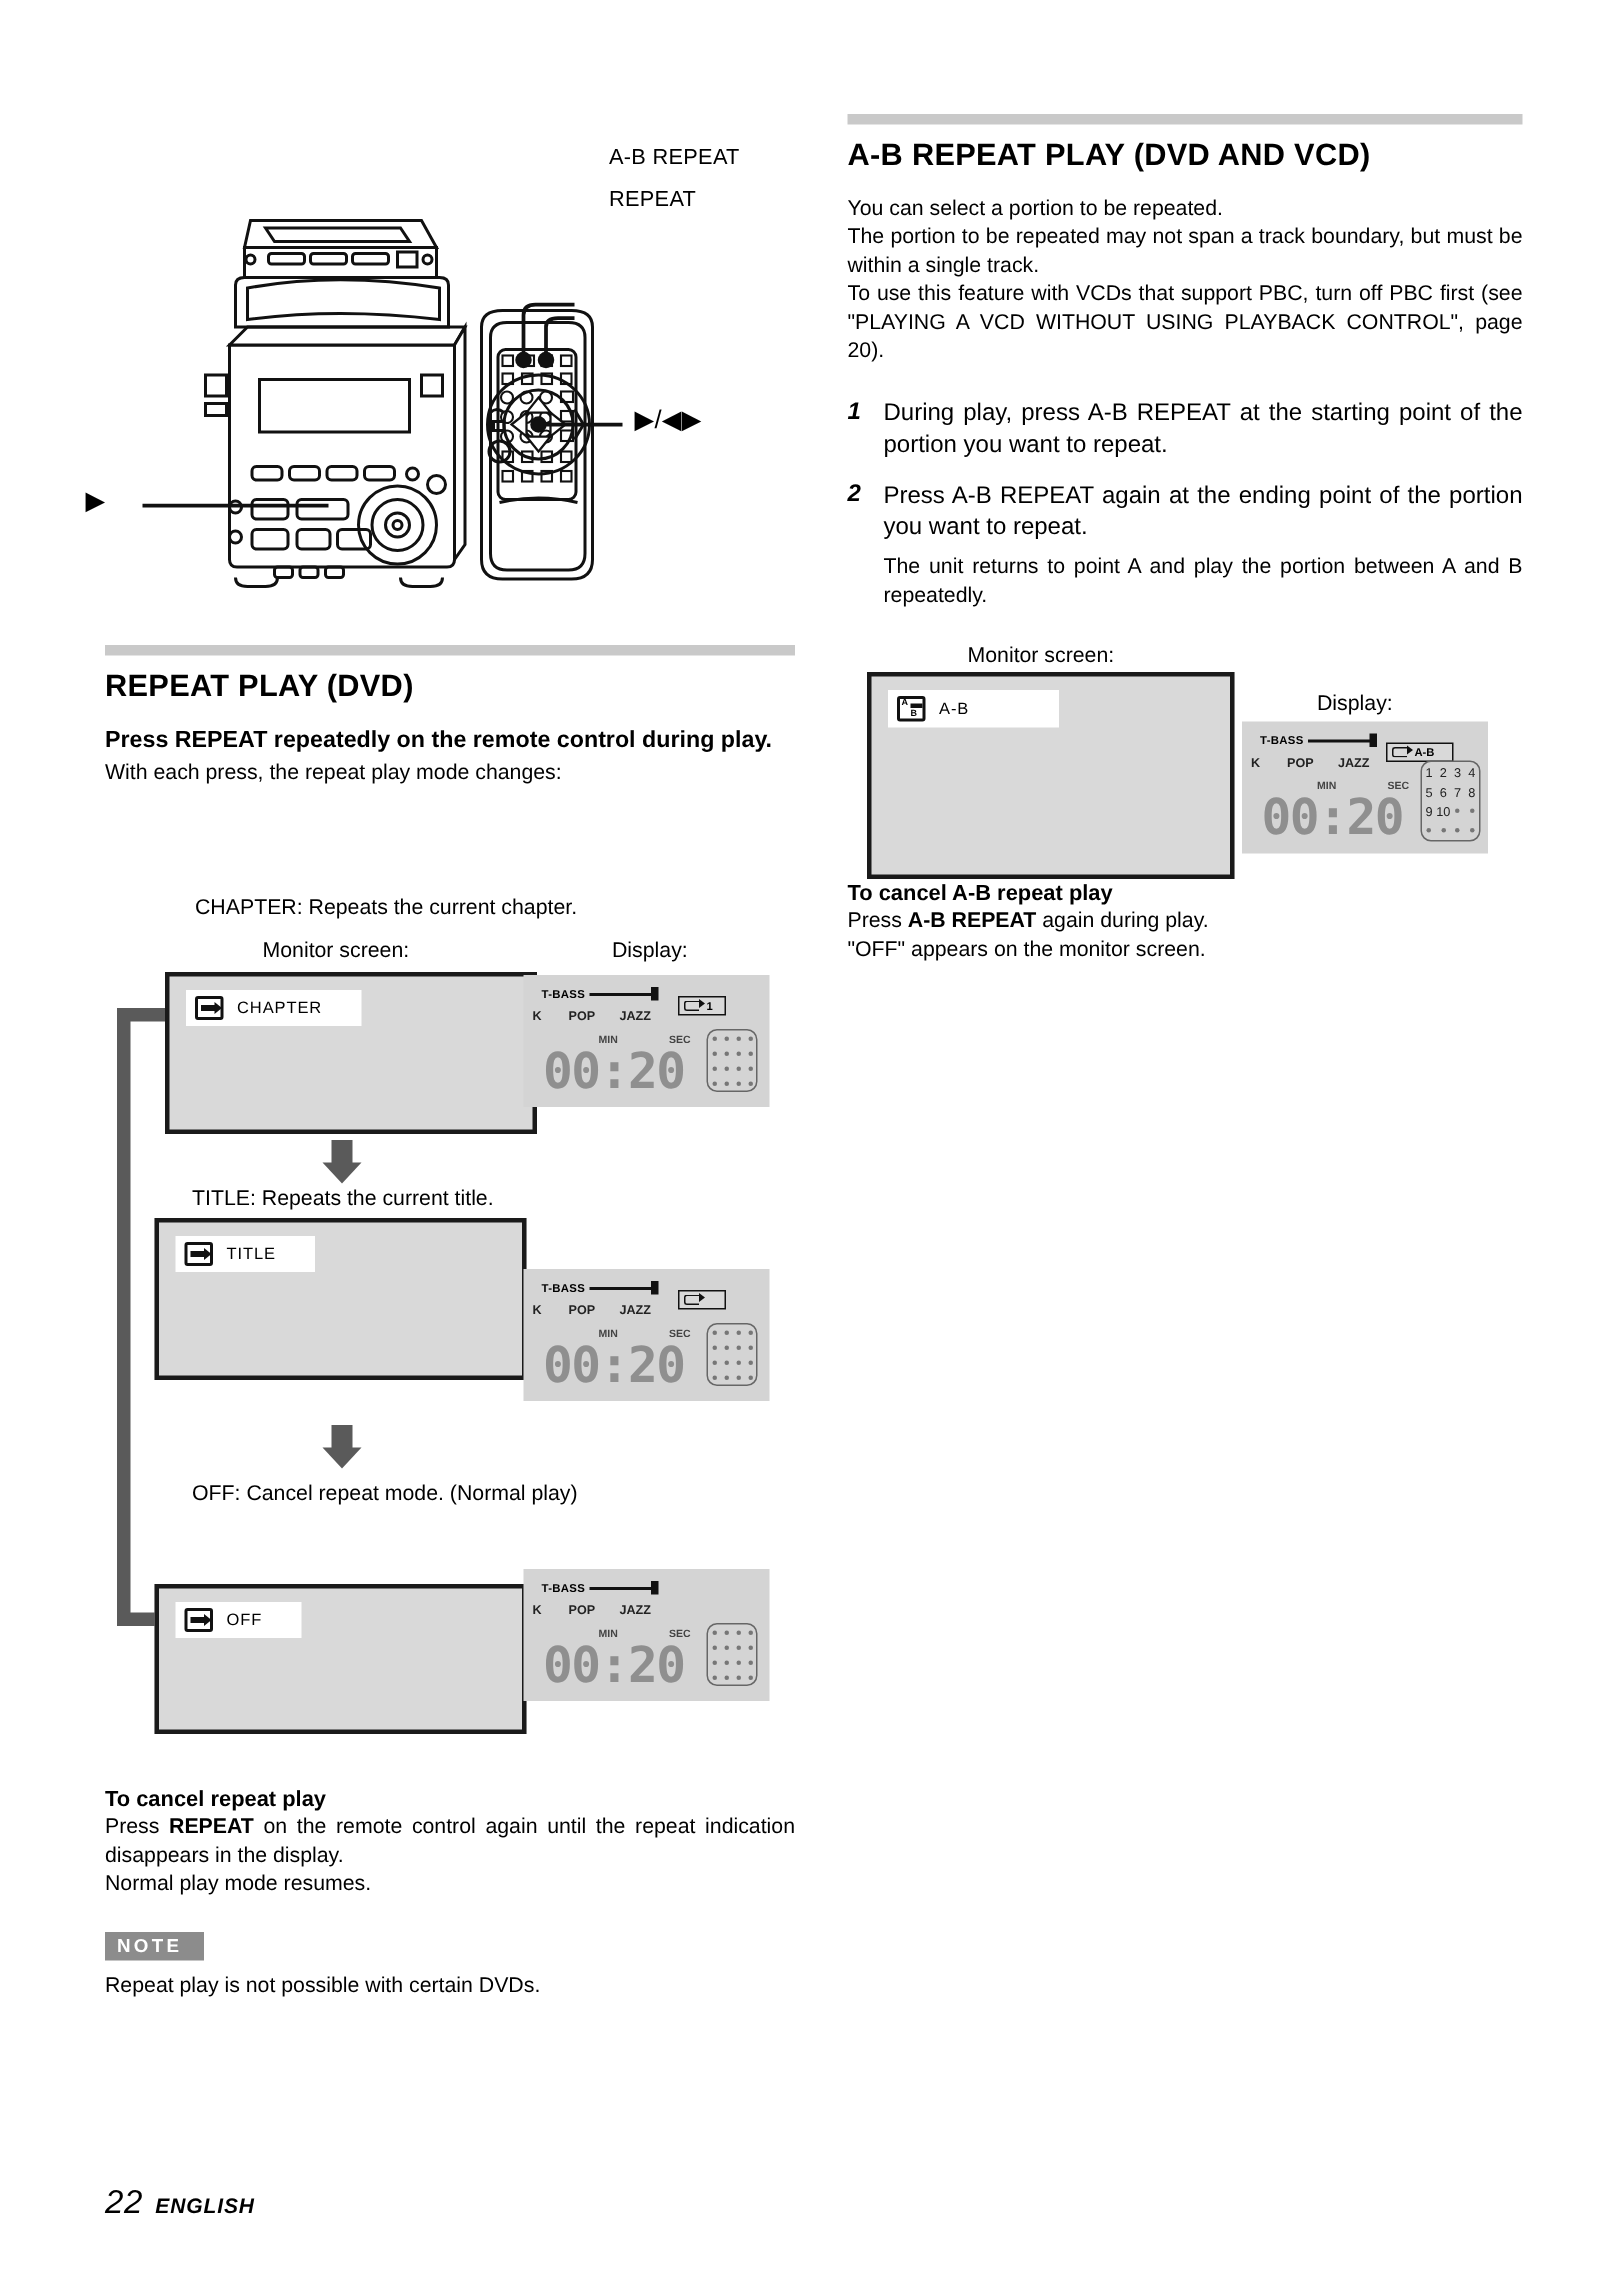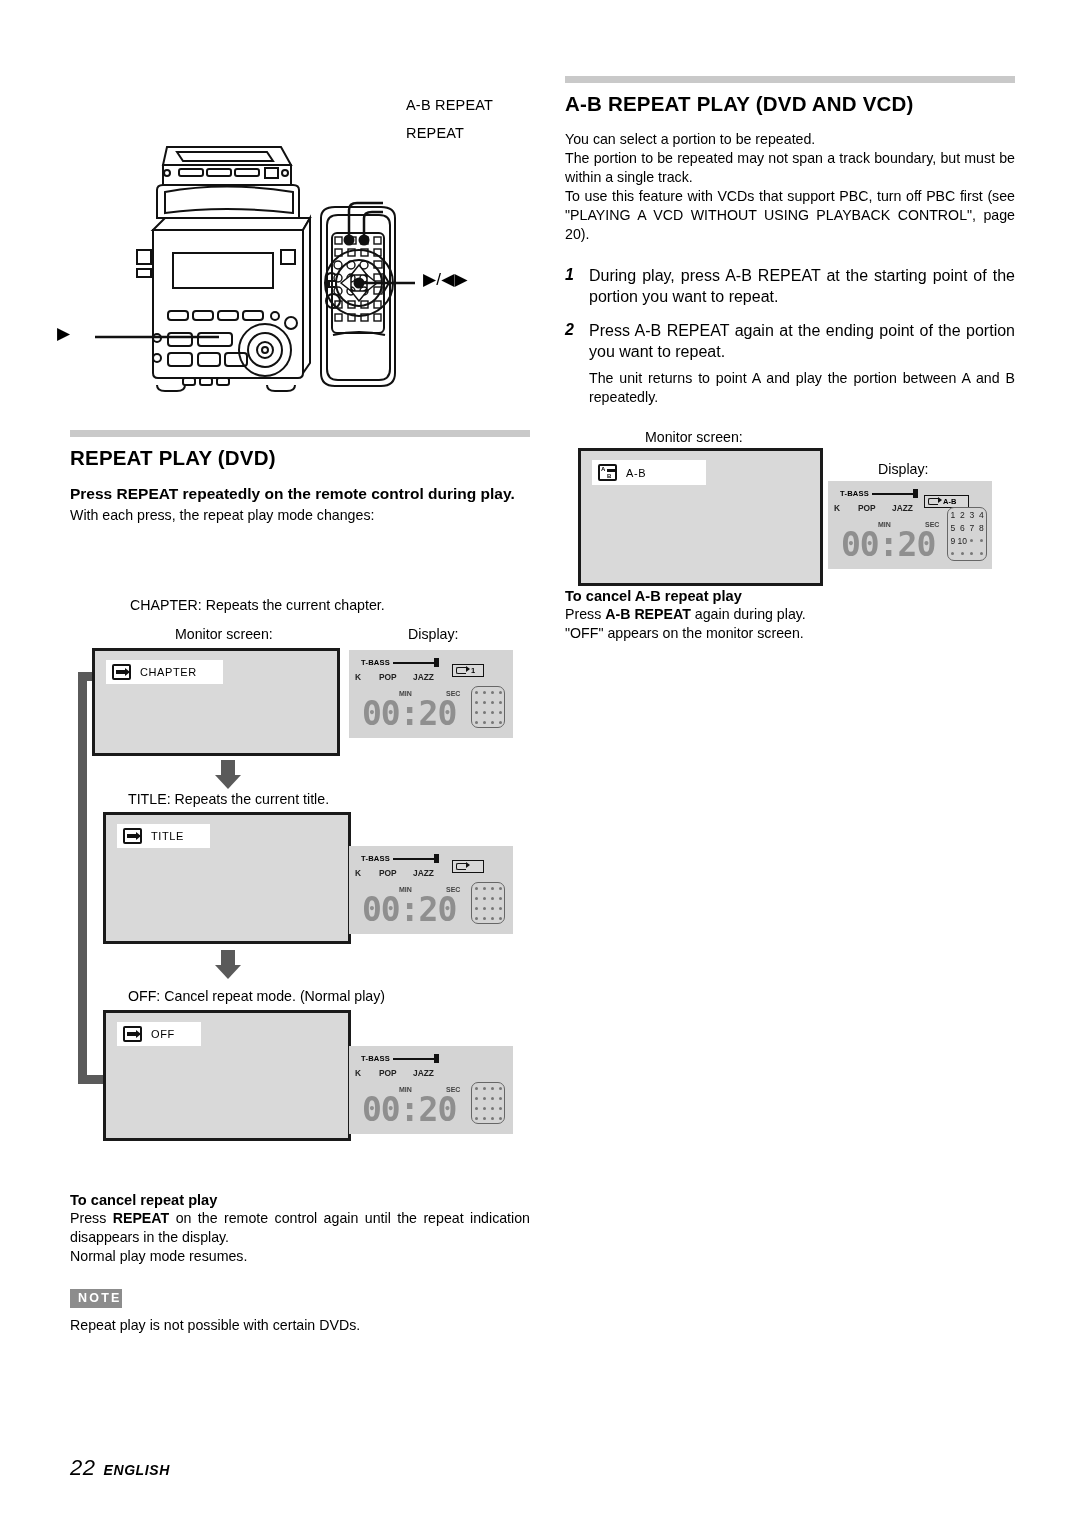--- a/index.html
+++ b/index.html
@@ -89,21 +89,21 @@
     font-weight: bold;
     margin: 0 0 1px 0;
   }
   .note-badge {
     display: inline-block;
     background: #8c8c8c;
     color: #ffffff;
     font-size: 12.5px;
     font-weight: bold;
     letter-spacing: 2.2px;
-    padding: 2px 0 3px 8px;
+    padding: 2px 14px 3px 8px;
   }
 
   
   .caption {
     font-size: 14.2px;
     line-height: 1.3;
   }
   .monitor {
     background: #d9d9d9;
     border: 3px solid #1a1a1a;
@@ -484,21 +484,21 @@
     <p class="body nj">With each press, the repeat play mode changes:</p>
   </div>
 
   <div class="loopback" style="left:78px; top:672px; width:36px; height:412px;">
     <div class="tip" style="top:-9px;"></div>
     <div class="stub"></div>
   </div>
 
   <div style="position:absolute; left:130px; top:596px;" class="caption">CHAPTER: Repeats the current chapter.</div>
   <div style="position:absolute; left:175px; top:625px;" class="caption">Monitor screen:</div>
-  <div class="monitor" style="position:absolute; left:92px; top:648px; width:248px; height:108px;">
+  <div class="monitor" style="position:absolute; left:110px; top:648px; width:248px; height:108px;">
     <div class="osd">
       <span class="glyph-rep"></span>
       <span class="osd-label">CHAPTER</span>
     </div>
   </div>
 
   <div style="position:absolute; left:408px; top:625px;" class="caption">Display:</div>
   <div class="display" style="position:absolute; left:349px; top:650px; width:164px; height:88px;">
     <div class="tbass-row">
       <span class="tbass-label">T-BASS</span>
@@ -538,21 +538,21 @@
       </div>
     </div>
   </div>
 
   <div class="arrow-down" style="left:228px; top:760px;">
     <div class="shaft"></div>
     <div class="head"></div>
   </div>
 
   <div style="position:absolute; left:128px; top:790px;" class="caption">TITLE: Repeats the current title.</div>
-  <div class="monitor" style="position:absolute; left:103px; top:812px; width:248px; height:132px;text-align:center;">
+  <div class="monitor" style="position:absolute; left:103px; top:812px; width:248px; height:108px;text-align:center;">
     <div class="osd">
       <span class="glyph-rep"></span>
       <span class="osd-label">TITLE</span>
     </div>
   </div>
   <div class="display" style="position:absolute; left:349px; top:846px; width:164px; height:88px;">
     <div class="tbass-row">
       <span class="tbass-label">T-BASS</span>
       <span class="tbass-line"></span>
       <span class="tbass-block"></span>
@@ -590,21 +590,21 @@
       </div>
     </div>
   </div>
 
   <div class="arrow-down" style="left:228px; top:950px;">
     <div class="shaft"></div>
     <div class="head"></div>
   </div>
 
   <div style="position:absolute; left:128px; top:987px;" class="caption">OFF: Cancel repeat mode. (Normal play)</div>
-  <div class="monitor" style="position:absolute; left:103px; top:1010px; width:248px; height:131px;">
+  <div class="monitor" style="position:absolute; left:103px; top:1056px; width:248px; height:100px;">
     <div class="osd">
       <span class="glyph-rep"></span>
       <span class="osd-label">OFF</span>
     </div>
   </div>
   <div class="display" style="position:absolute; left:349px; top:1046px; width:164px; height:88px;">
     <div class="tbass-row">
       <span class="tbass-label">T-BASS</span>
       <span class="tbass-line"></span>
       <span class="tbass-block"></span>

